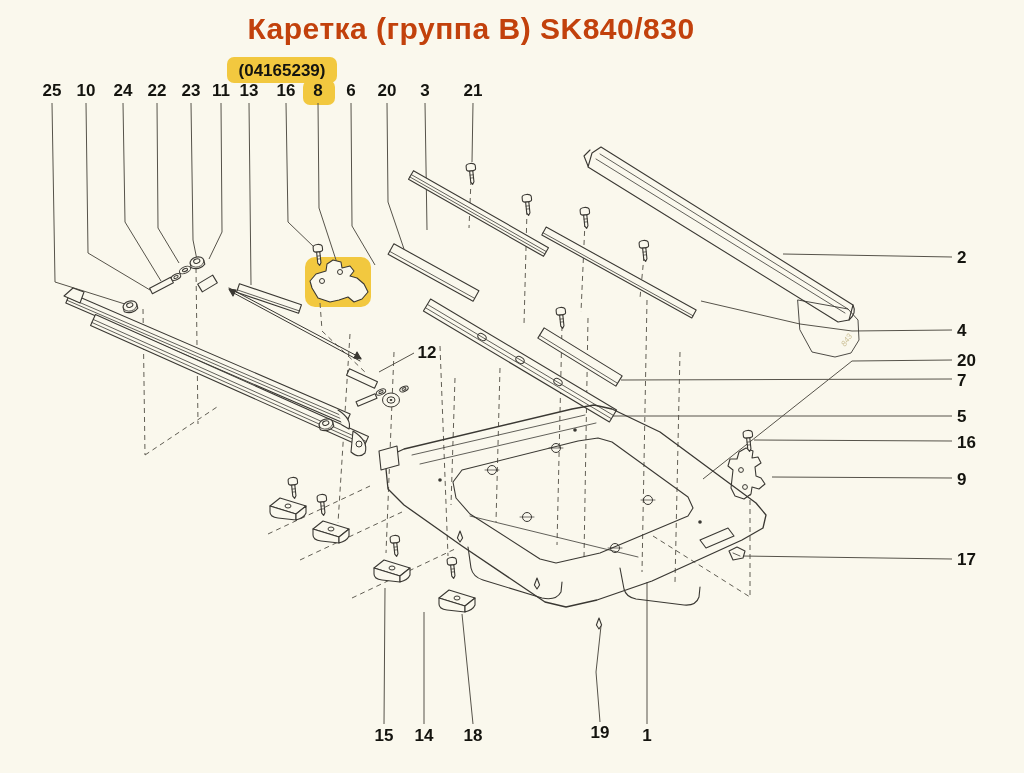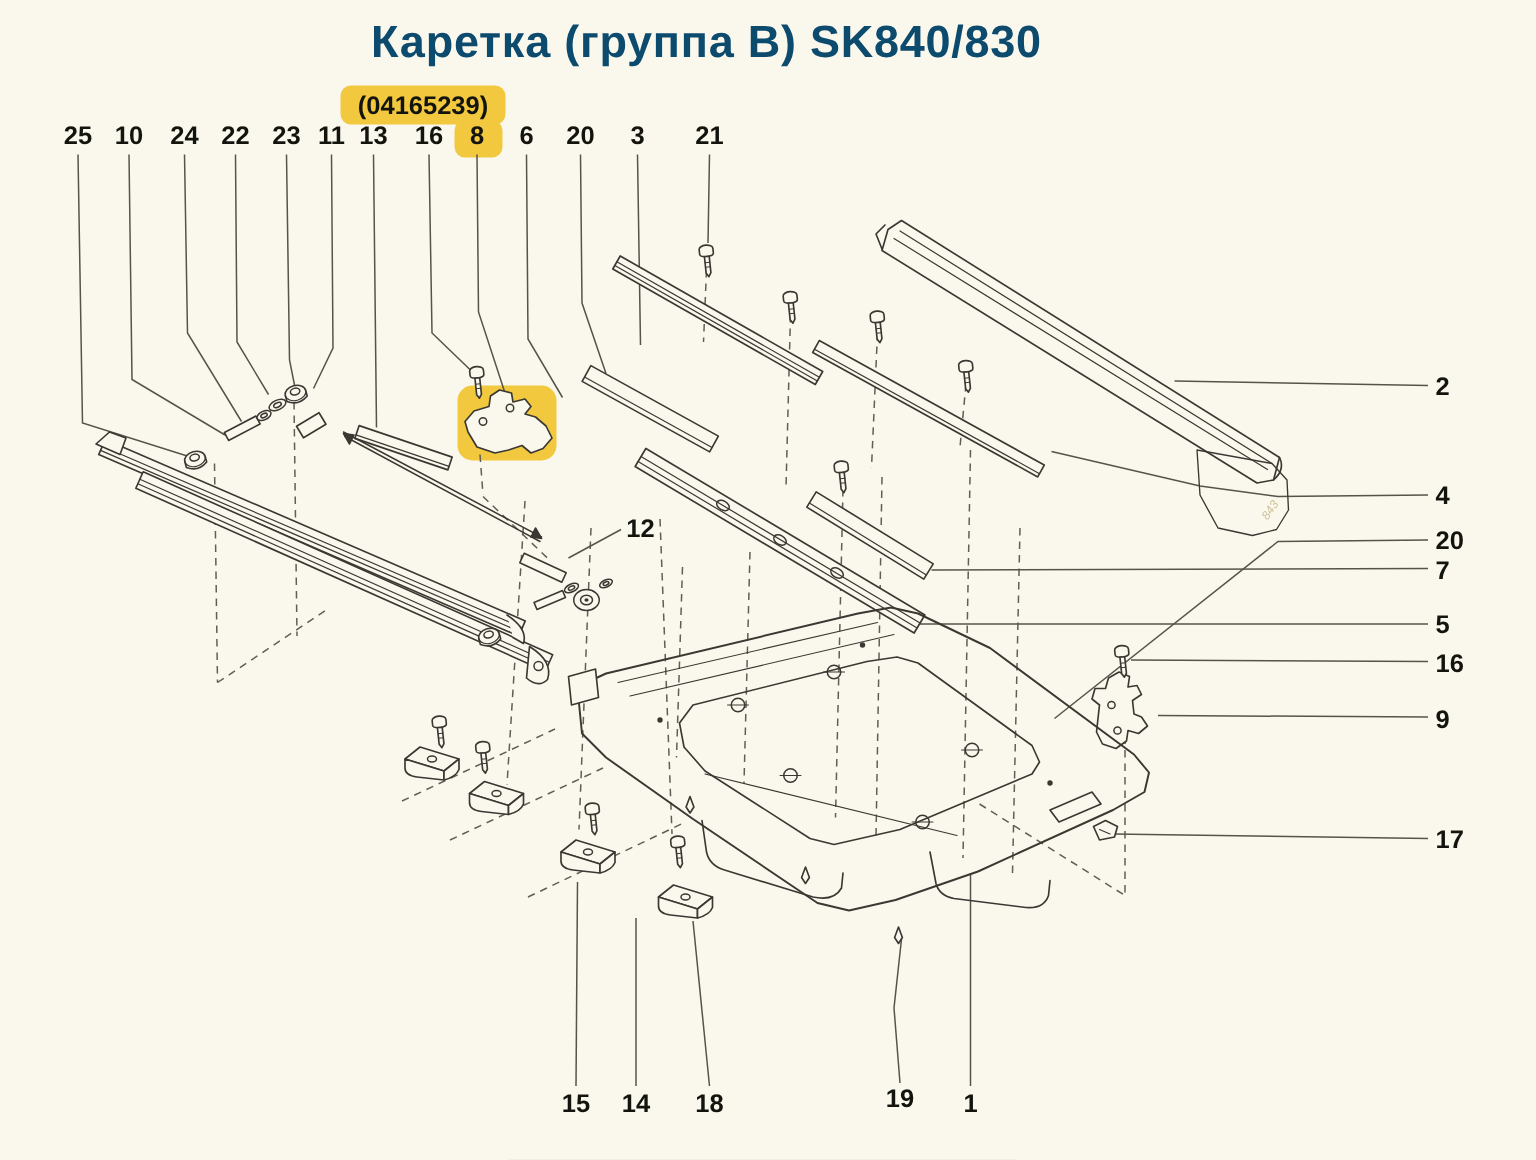--- a/index.html
+++ b/index.html
@@ -1,19 +1,19 @@
 <!DOCTYPE html>
 <html><head>
 <meta charset="utf-8">
 <style>
   html,body{margin:0;padding:0;background:#e8e6dc;}
   .stage{position:relative;width:1024px;height:773px;background:#faf8ed;overflow:hidden;
          font-family:"Liberation Sans", sans-serif;}
   .title{position:absolute;top:12px;left:0;width:942px;text-align:center;
-         font-size:30px;font-weight:bold;color:#0c4a6e;letter-spacing:.5px;white-space:nowrap;}
+         font-size:30px;font-weight:bold;color:#c2410c;letter-spacing:.5px;white-space:nowrap;}
   svg{position:absolute;left:0;top:0;}
   .lbl{font:bold 17px "Liberation Sans",sans-serif;fill:#14140f;}
   .code{font:bold 17px "Liberation Sans",sans-serif;fill:#14140f;}
   .faint{font:italic 8px "Liberation Sans",sans-serif;fill:#cdc299;}
 </style>
 </head>
 <body>
 
 <div class="stage">
   <div class="title">Каретка (группа B) SK840/830</div>

